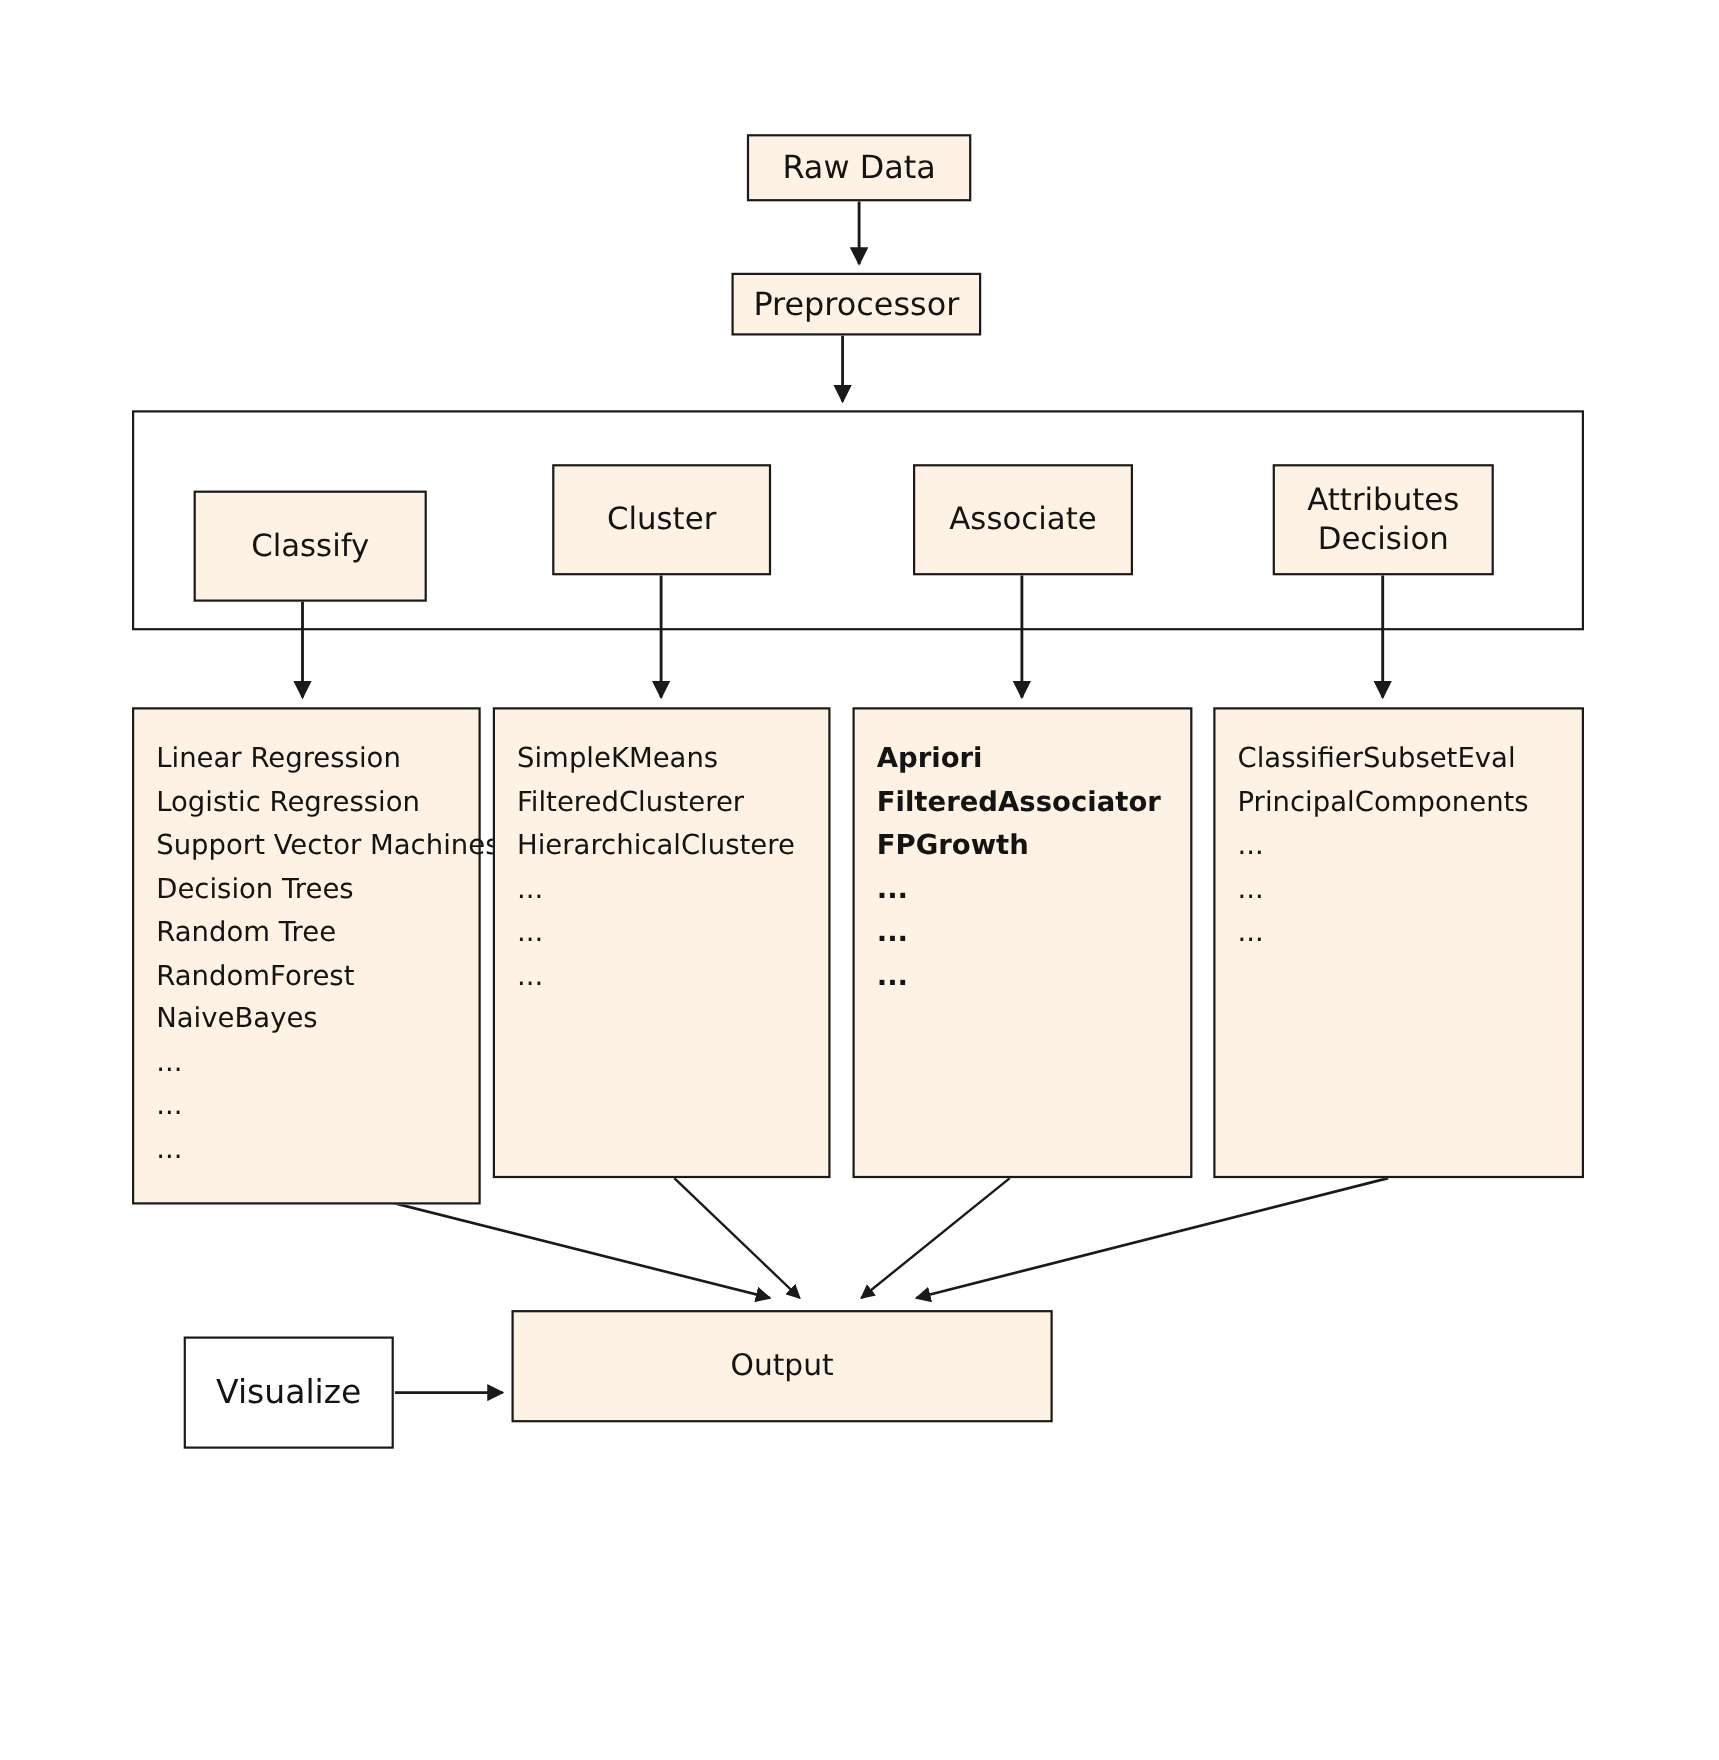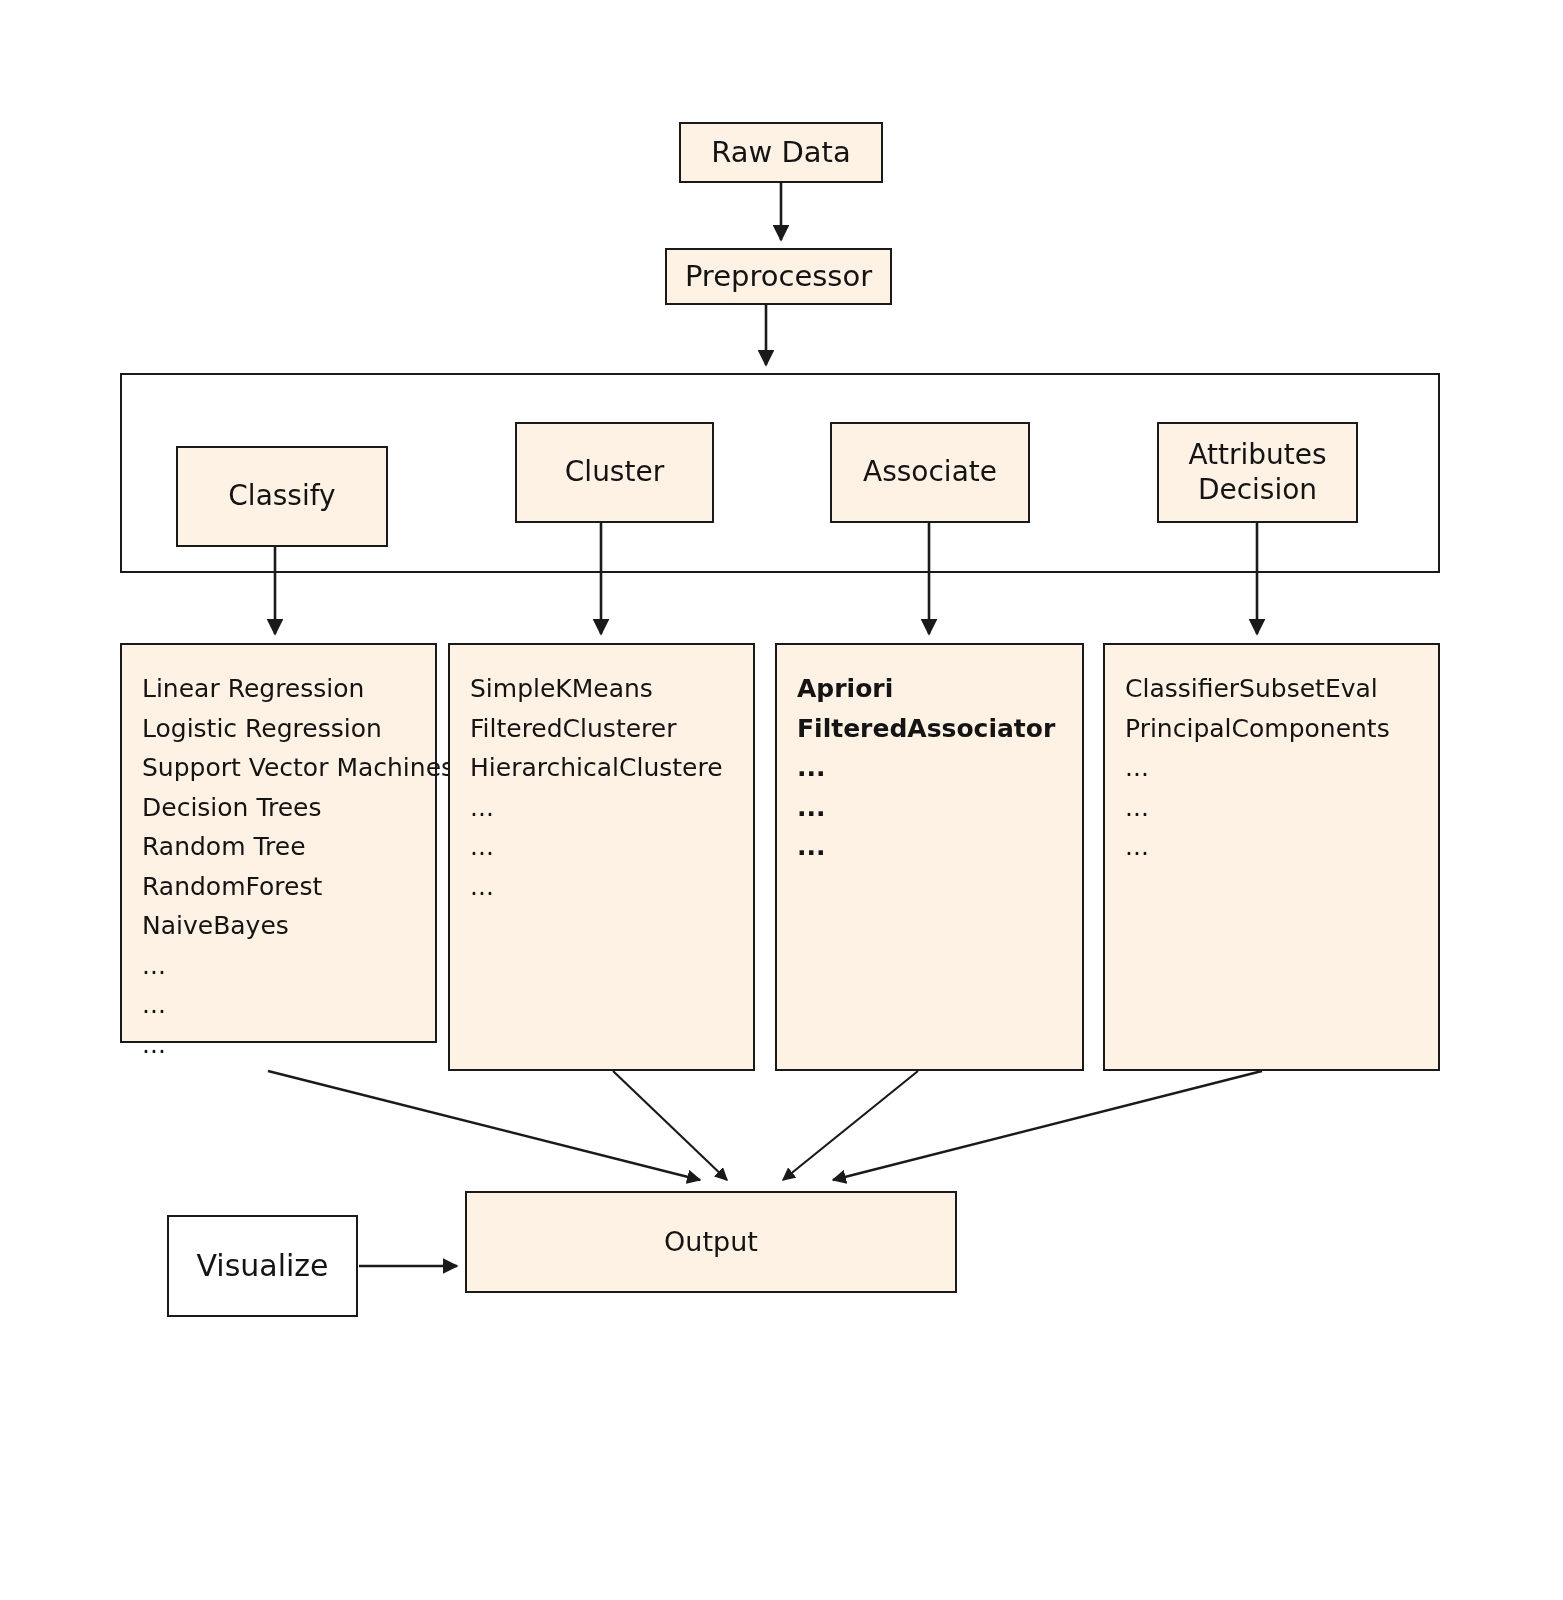--- a/index.html
+++ b/index.html
@@ -64,24 +64,24 @@
   }
   .lbl {
     display: block;
   }
 
   
   #n-raw-data      { left: 679px;  top: 122px;  width: 204px; height: 61px;  font-size: 29px; }
   #n-preprocessor  { left: 665px;  top: 248px;  width: 227px; height: 57px;  font-size: 29px; }
   #grp-tasks       { left: 120px;  top: 373px;  width: 1320px; height: 200px; }
   #n-classify      { left: 176px;  top: 446px;  width: 212px; height: 101px; font-size: 28px; }
-  #n-cluster       { left: 502px;  top: 422px;  width: 199px; height: 101px; font-size: 28px; margin-left: 13px; }
+  #n-cluster       { left: 502px;  top: 422px;  width: 199px; height: 101px; font-size: 28px; }
   #n-associate     { left: 830px;  top: 422px;  width: 200px; height: 101px; font-size: 28px; }
   #n-attrsel       { left: 1157px; top: 422px;  width: 201px; height: 101px; font-size: 28px; }
-  #lb-classify     { left: 120px;  top: 643px;  width: 317px; height: 400px; }
+  #lb-classify     { left: 120px;  top: 643px;  width: 317px; height: 452px; }
   #lb-cluster      { left: 448px;  top: 643px;  width: 307px; height: 428px; }
   #lb-associate    { left: 775px;  top: 643px;  width: 309px; height: 428px; font-weight: bold; }
   #lb-attrsel      { left: 1103px; top: 643px;  width: 337px; height: 428px; }
   #n-visualize     { left: 167px;  top: 1215px; width: 191px; height: 102px; font-size: 30px; }
   #n-output        { left: 465px;  top: 1191px; width: 492px; height: 102px; font-size: 27px; }
 </style>
 </head>
 <body>
 
 <div id="canvas">
@@ -163,20 +163,21 @@
       <div class="row">FilteredClusterer</div>
       <div class="row">HierarchicalClustere</div>
       <div class="row">...</div>
       <div class="row">...</div>
       <div class="row">...</div>
     </div>
 
   <div class="list-box" id="lb-associate">
       <div class="row">Apriori</div>
       <div class="row">FilteredAssociator</div>
+      <div class="row">FPGrowth</div>
       <div class="row">...</div>
       <div class="row">...</div>
       <div class="row">...</div>
     </div>
 
   <div class="list-box" id="lb-attrsel">
       <div class="row">ClassifierSubsetEval</div>
       <div class="row">PrincipalComponents</div>
       <div class="row">...</div>
       <div class="row">...</div>

